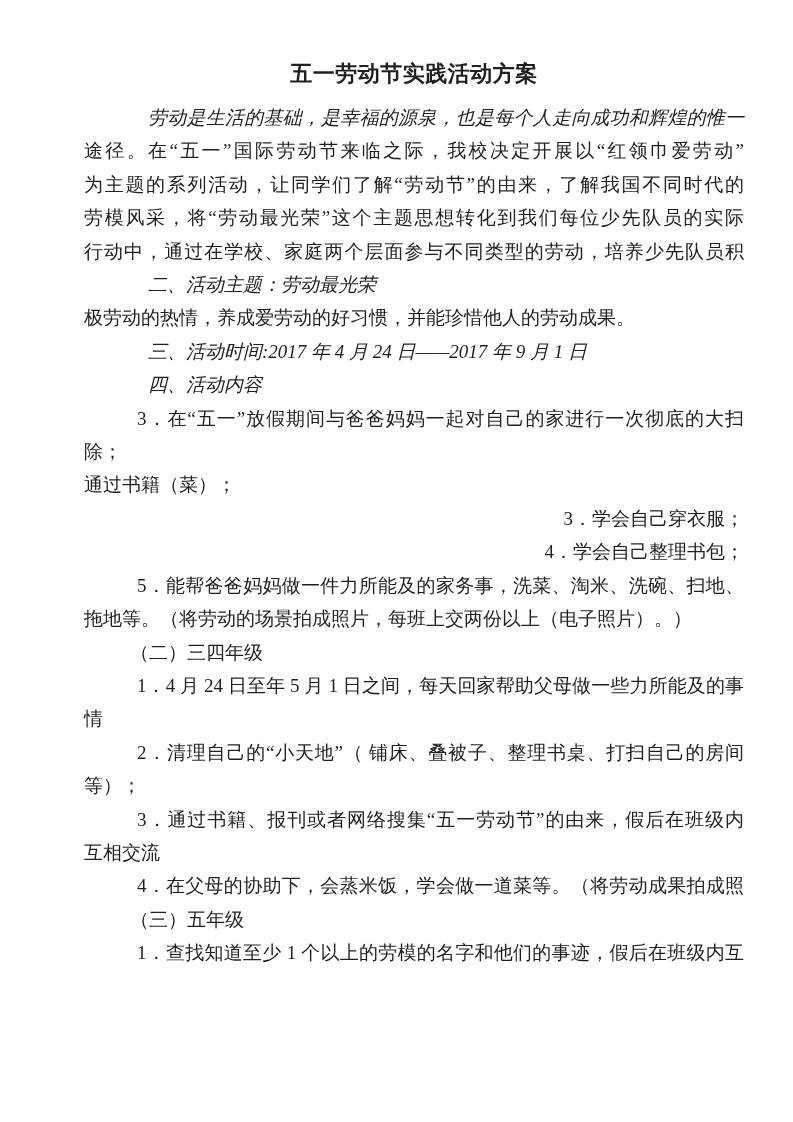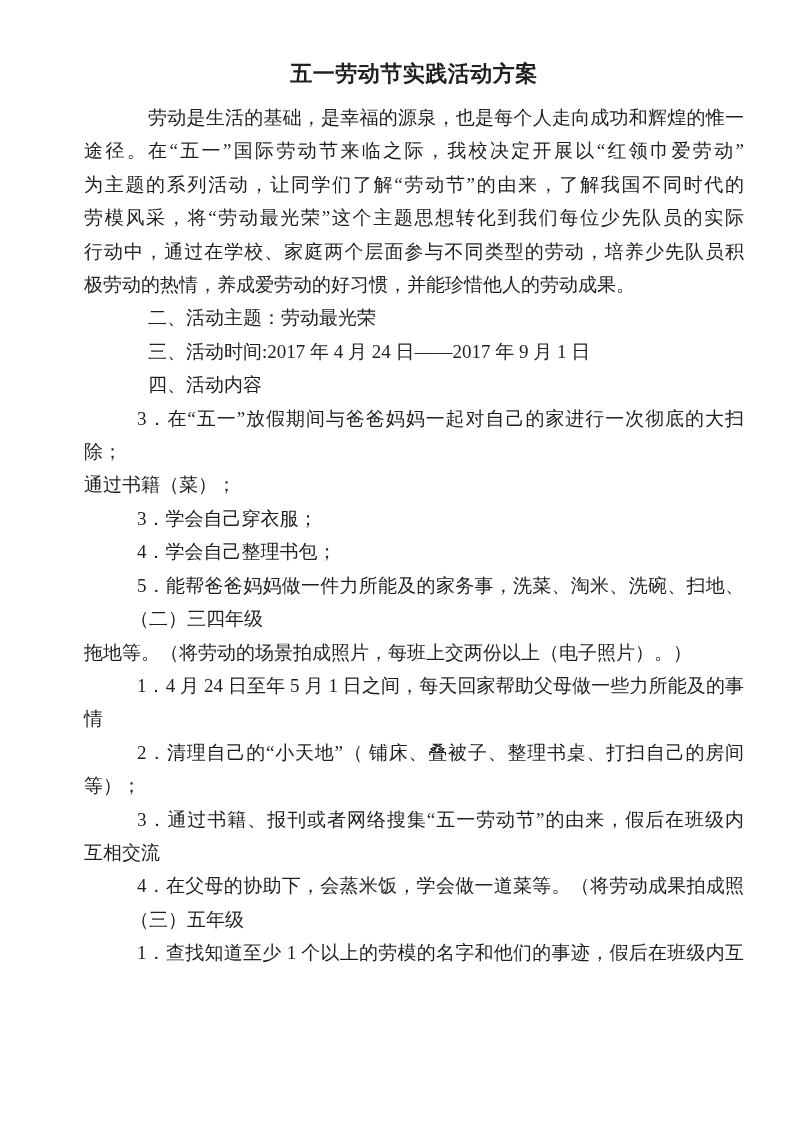--- a/index.html
+++ b/index.html
@@ -32,47 +32,47 @@
     white-space: nowrap;
     text-align: left;
   }
   
   .line.j {
     text-align: justify;
     text-align-last: justify;
     text-justify: inter-character;
   }
   
-  .line.para    { text-indent: 64px; }
-  .line.item    { text-indent: 53px; }
+  .line.para    { text-indent: 64px; font-style: italic; }
+  .line.item    { text-indent: 53px; text-align: right; }
   .line.bracket { text-indent: 46px; }
 </style>
 </head>
 <body>
 
 <div class="page">
   <h1 class="title">五一劳动节实践活动方案</h1>
   <div class="doc-body" id="doc-body">
       <div class="line para j">劳动是生活的基础，是幸福的源泉，也是每个人走向成功和辉煌的惟一</div>
       <div class="line j">途径。在“五一”国际劳动节来临之际，我校决定开展以“红领巾爱劳动”</div>
       <div class="line j">为主题的系列活动，让同学们了解“劳动节”的由来，了解我国不同时代的</div>
       <div class="line j">劳模风采，将“劳动最光荣”这个主题思想转化到我们每位少先队员的实际</div>
       <div class="line j">行动中，通过在学校、家庭两个层面参与不同类型的劳动，培养少先队员积</div>
+      <div class="line para">二、活动主题：劳动最光荣</div>
       <div class="line">极劳动的热情，养成爱劳动的好习惯，并能珍惜他人的劳动成果。</div>
-      <div class="line para">二、活动主题：劳动最光荣</div>
       <div class="line para">三、活动时间:2017 年 4 月 24 日——2017 年 9 月 1 日</div>
       <div class="line para">四、活动内容</div>
       <div class="line item j">3．在“五一”放假期间与爸爸妈妈一起对自己的家进行一次彻底的大扫</div>
       <div class="line">除；</div>
       <div class="line">通过书籍（菜）；</div>
       <div class="line item">3．学会自己穿衣服；</div>
       <div class="line item">4．学会自己整理书包；</div>
       <div class="line item j">5．能帮爸爸妈妈做一件力所能及的家务事，洗菜、淘米、洗碗、扫地、</div>
+      <div class="line">拖地等。（将劳动的场景拍成照片，每班上交两份以上（电子照片）。）</div>
       <div class="line bracket">（二）三四年级</div>
-      <div class="line">拖地等。（将劳动的场景拍成照片，每班上交两份以上（电子照片）。）</div>
       <div class="line item j">1．4 月 24 日至年 5 月 1 日之间，每天回家帮助父母做一些力所能及的事</div>
       <div class="line">情</div>
       <div class="line item j">2．清理自己的“小天地”（ 铺床、叠被子、整理书桌、打扫自己的房间</div>
       <div class="line">等）；</div>
       <div class="line item j">3．通过书籍、报刊或者网络搜集“五一劳动节”的由来，假后在班级内</div>
       <div class="line">互相交流</div>
       <div class="line item j">4．在父母的协助下，会蒸米饭，学会做一道菜等。（将劳动成果拍成照</div>
       <div class="line bracket">（三）五年级</div>
       <div class="line item j">1．查找知道至少 1 个以上的劳模的名字和他们的事迹，假后在班级内互</div>
     </div>

